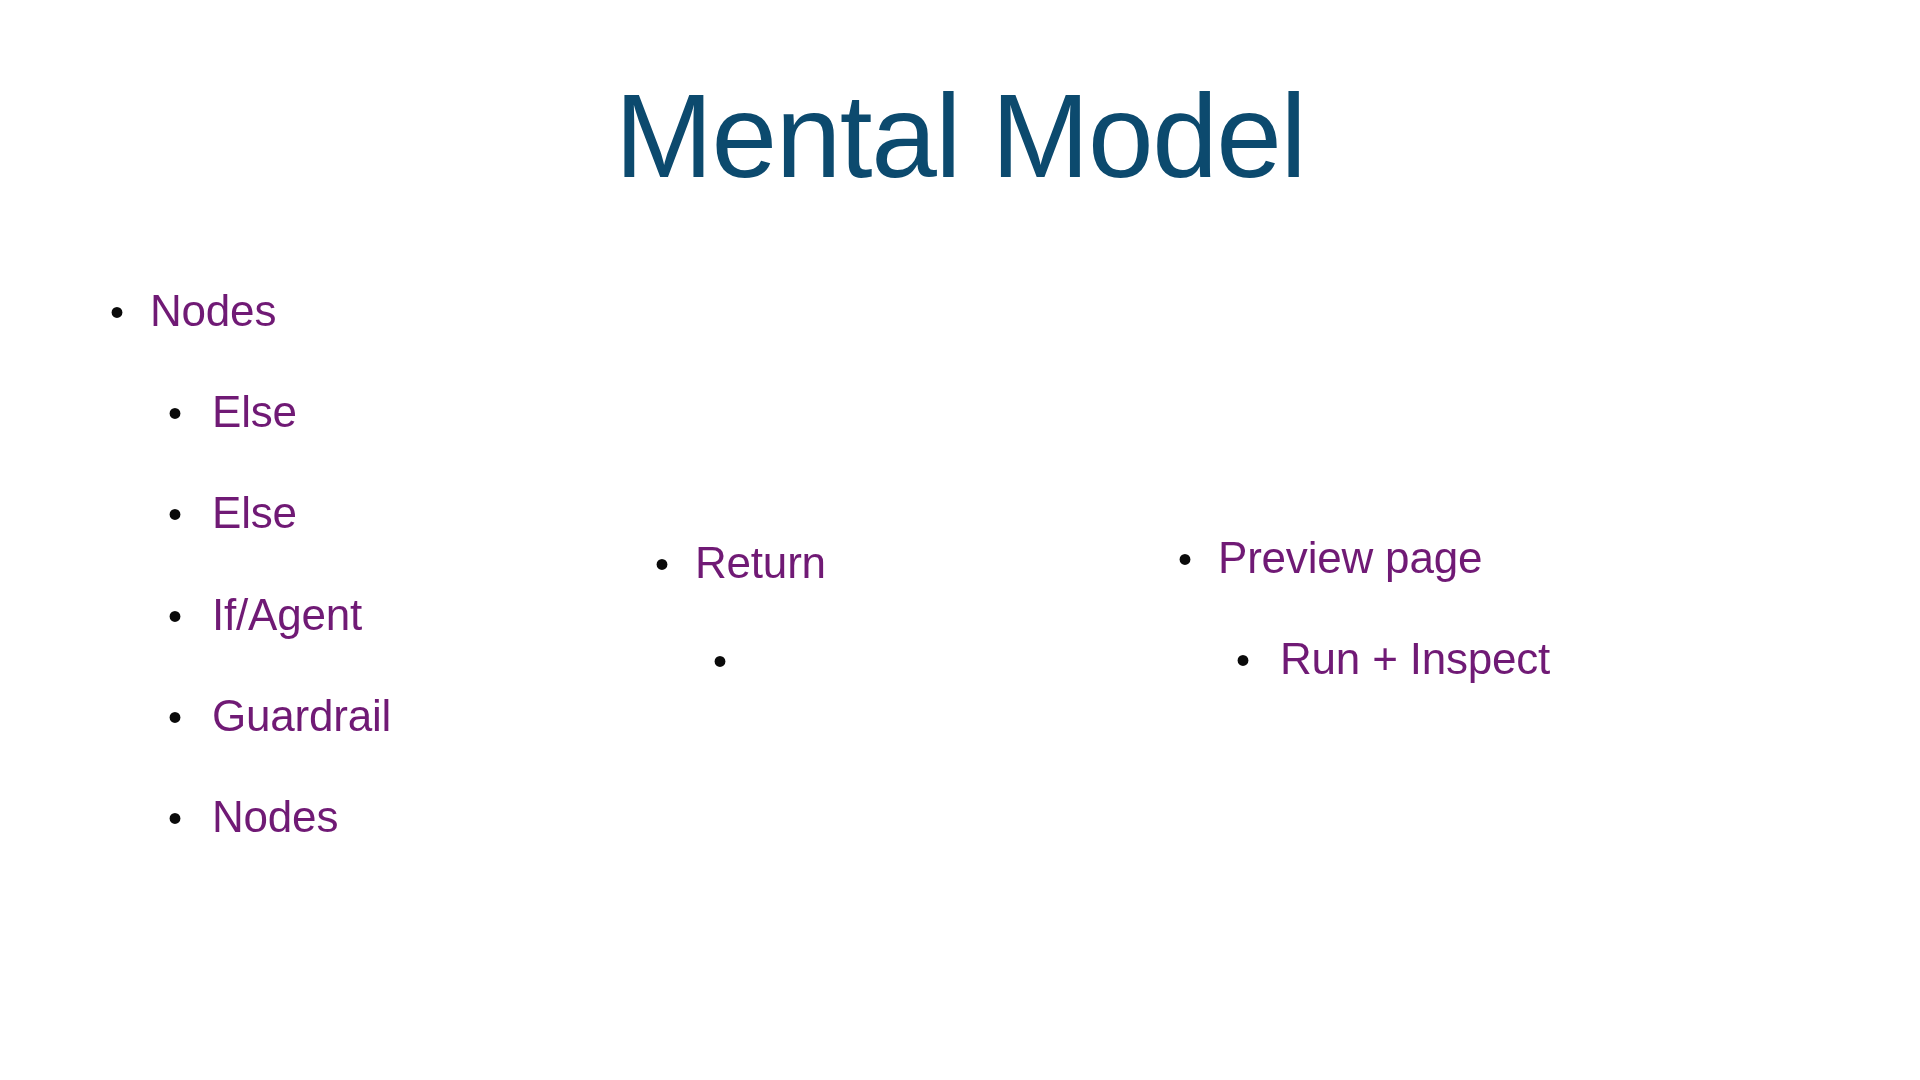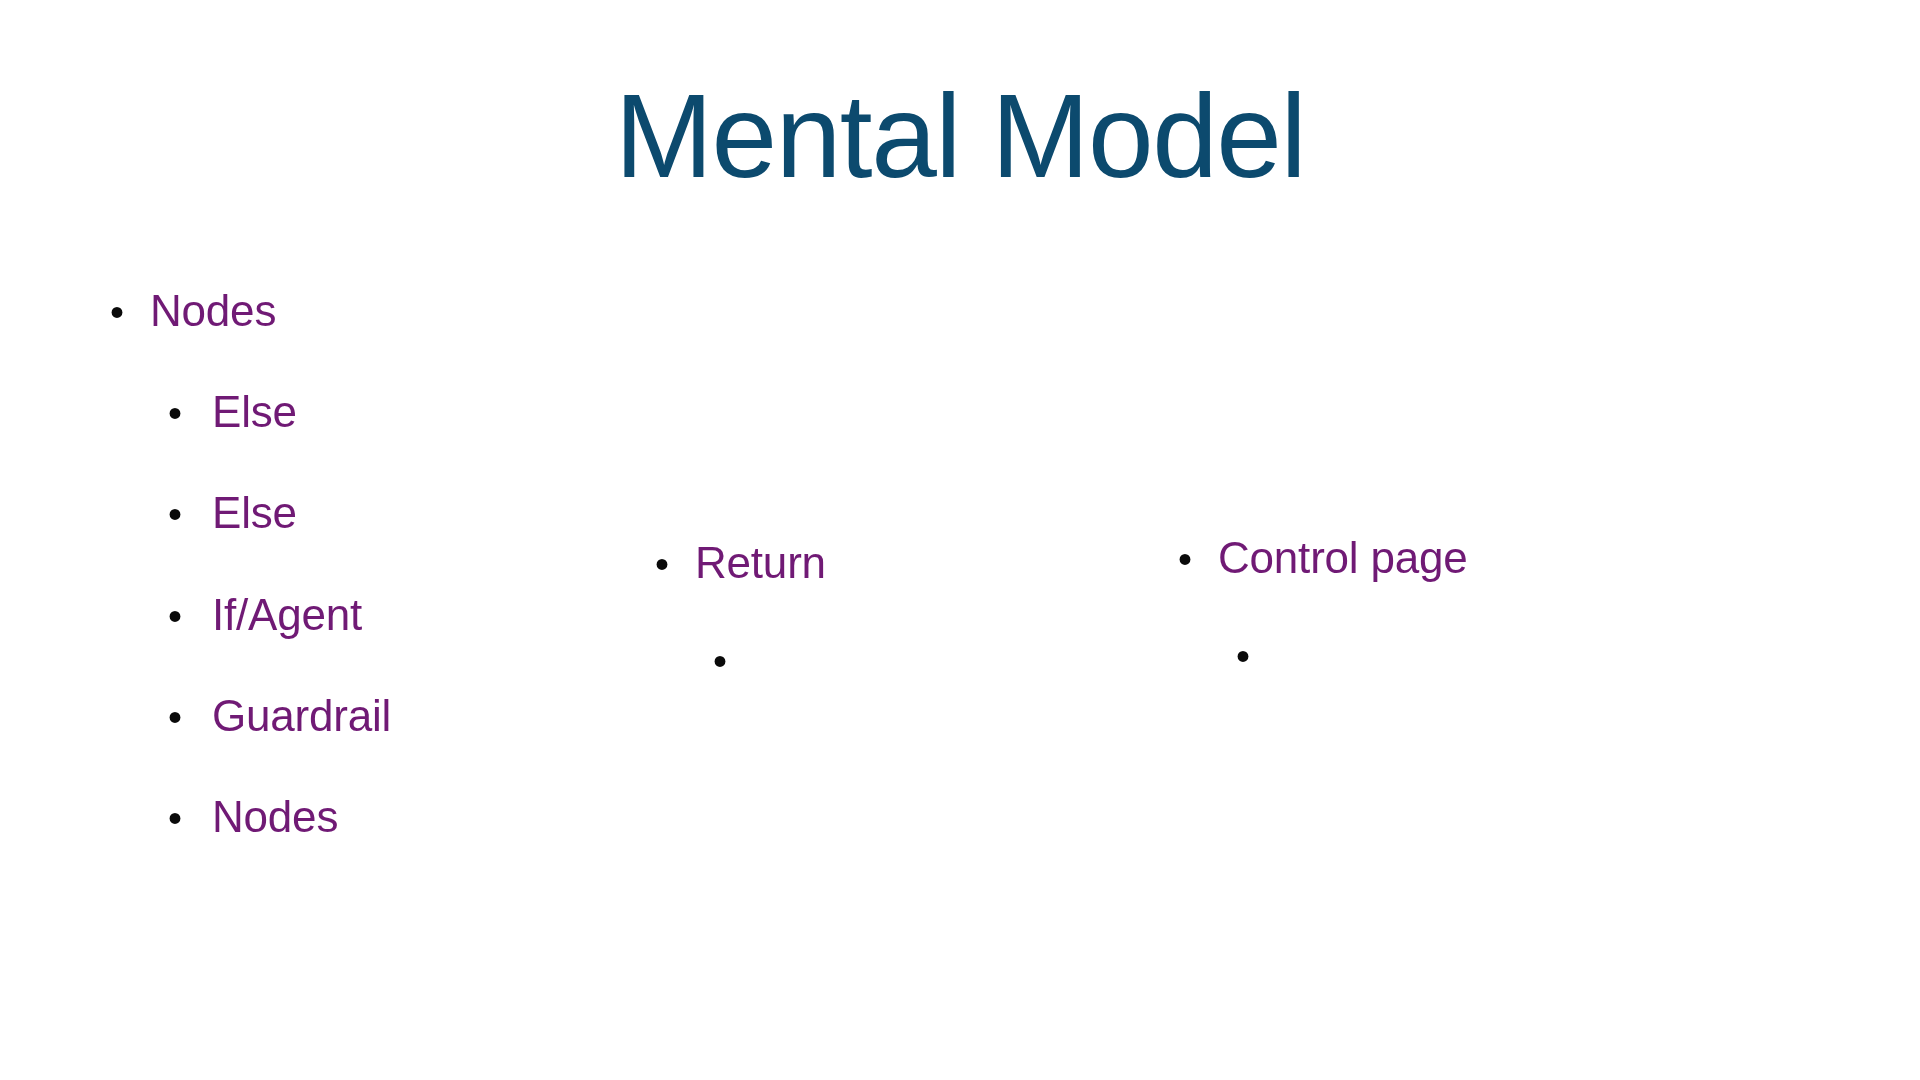--- a/index.html
+++ b/index.html
@@ -138,22 +138,23 @@
     <div class="bullet-row level-2">
       <span class="bullet-glyph">•</span>
     </div>
 
   </div>
 
   <div class="column" id="column-preview">
 
     <div class="bullet-row level-1">
       <span class="bullet-glyph">•</span>
-      <span class="bullet-text">Control page</span>
+      <span class="bullet-text">Preview page</span>
     </div>
 
     <div class="bullet-row level-2">
       <span class="bullet-glyph">•</span>
+      <span class="bullet-text">Run + Inspect</span>
     </div>
 
   </div>
 
 </div>
 
 </body></html>

